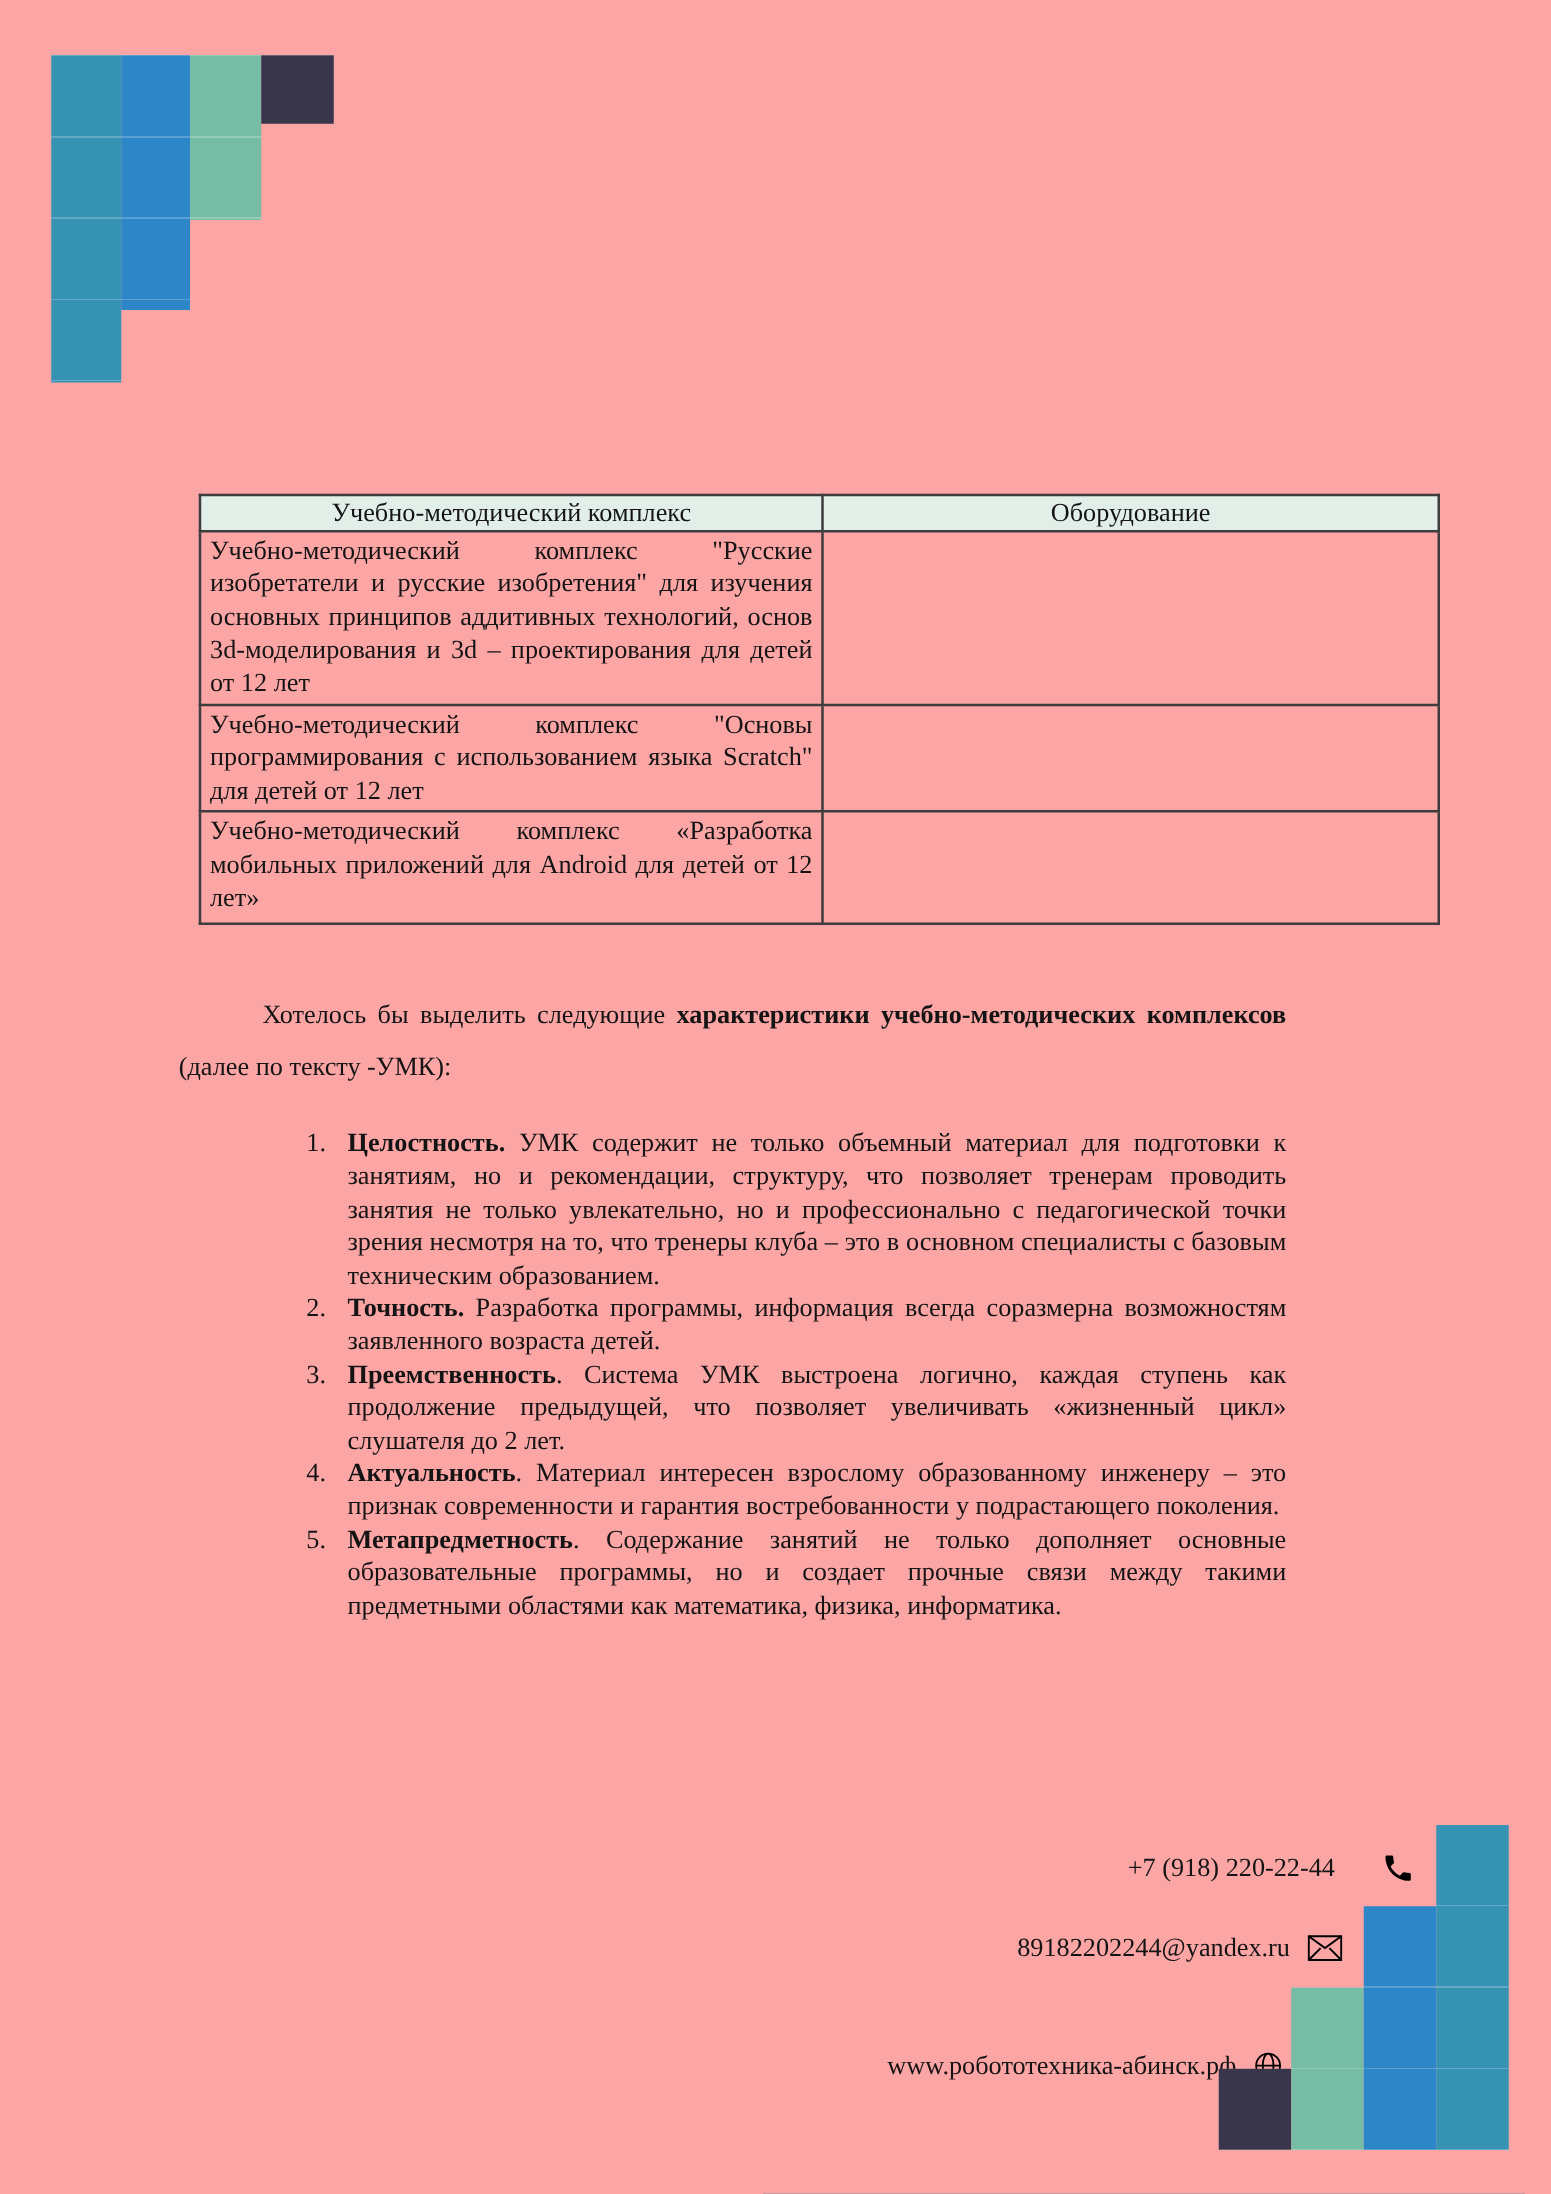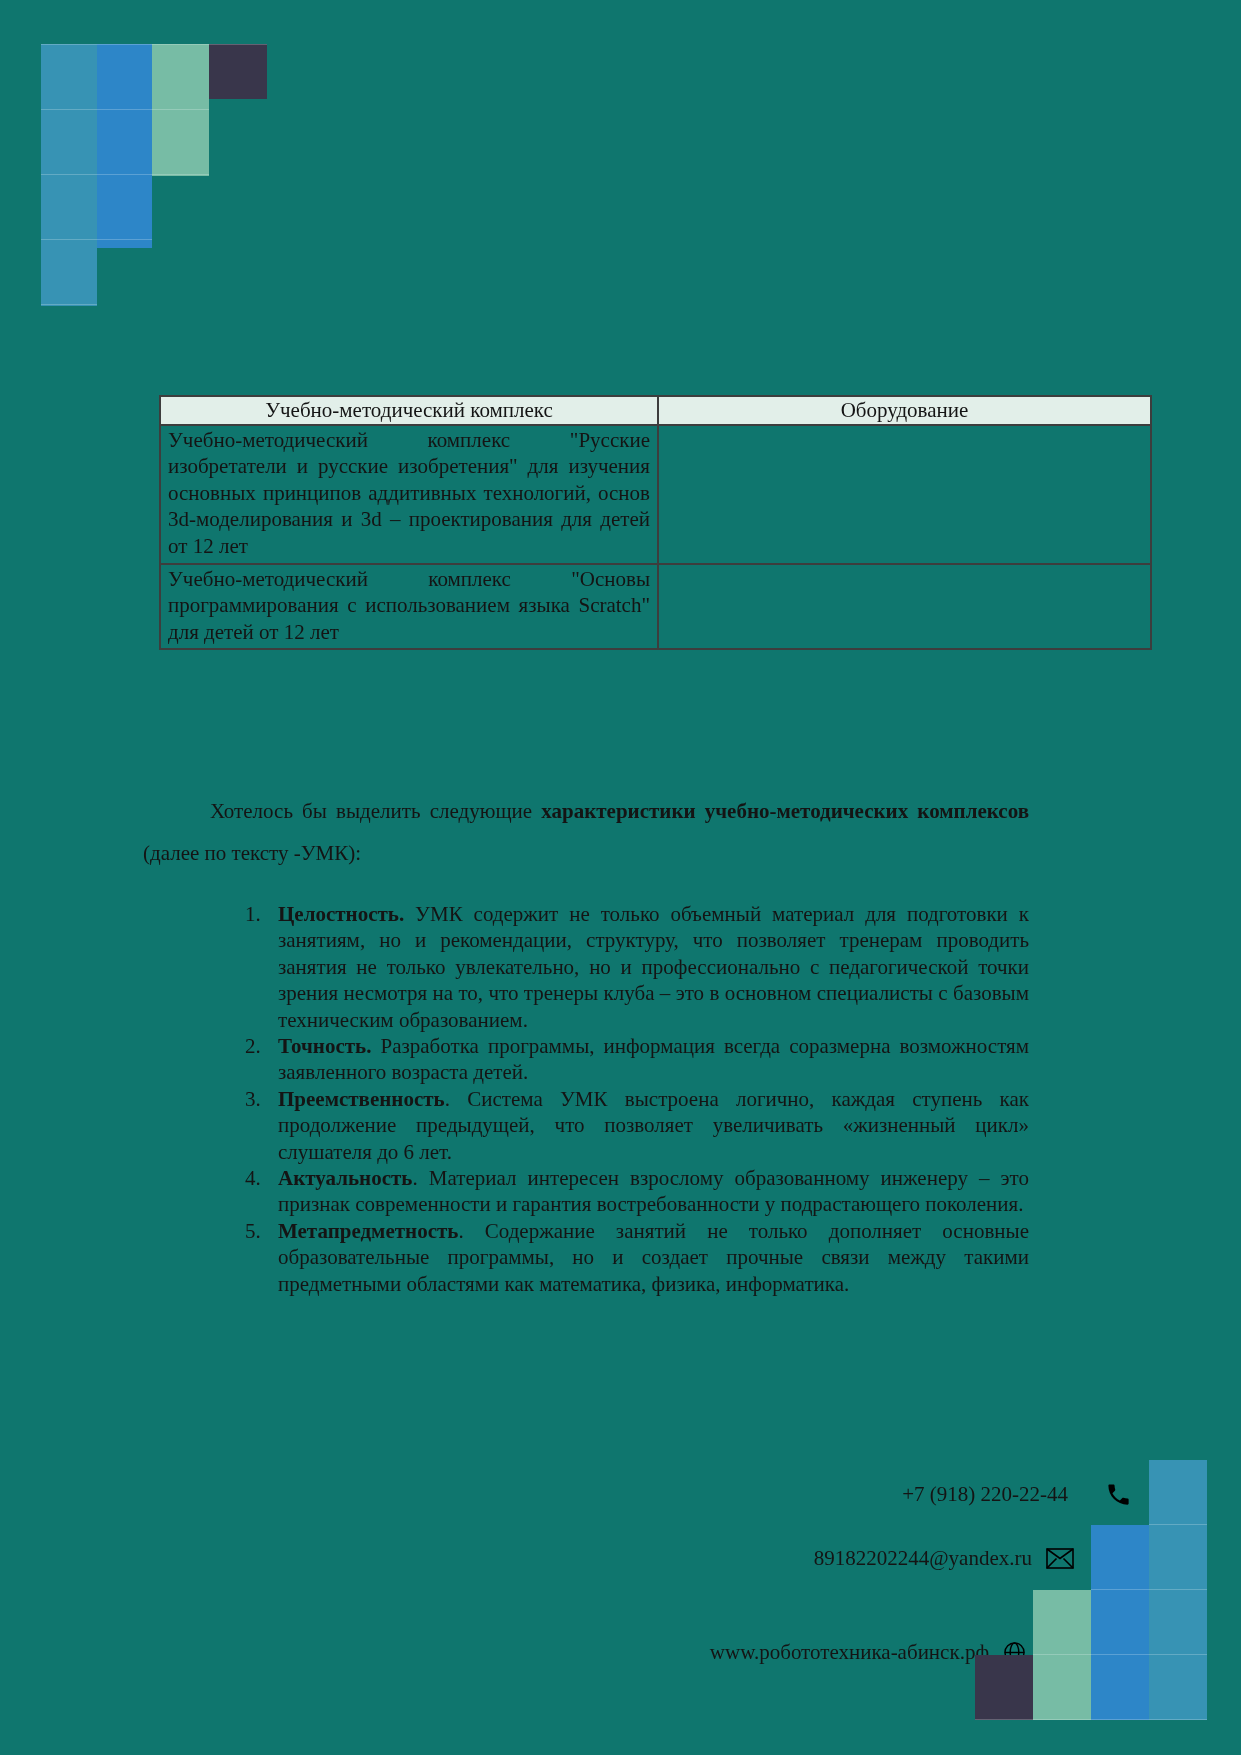--- a/index.html
+++ b/index.html
@@ -1,21 +1,21 @@
 <!DOCTYPE html>
 <html><head>
 <meta charset="utf-8">
 <style>
   * { margin:0; padding:0; box-sizing:border-box; }
   html,body { background:#888; }
   .page {
     position:relative;
     width:1241px; height:1755px;
     margin:0 auto;
-    background:#0f766e;
+    background:#fca5a5;
     font-family:"Liberation Serif","DejaVu Serif",serif;
     color:#141414;
     overflow:hidden;
   }
 
   
   .bar { position:absolute; }
   .bar.lined-down {
     background-image:repeating-linear-gradient(to bottom, rgba(255,255,255,0.22) 0 1px, transparent 1px 65px);
   }
@@ -133,29 +133,33 @@
     </thead>
     <tbody>
       <tr class="row-1">
         <td>Учебно-методический комплекс "Русские изобретатели и русские изобретения" для изучения основных принципов аддитивных технологий, основ 3d-моделирования и 3d – проектирования для детей от 12 лет</td>
         <td class="equip"></td>
       </tr>
       <tr class="row-2">
         <td>Учебно-методический комплекс "Основы программирования с использованием языка Scratch" для детей от 12 лет</td>
         <td class="equip"></td>
       </tr>
+      <tr class="row-3">
+        <td>Учебно-методический комплекс «Разработка мобильных приложений для Android для детей от 12 лет»</td>
+        <td class="equip"></td>
+      </tr>
     </tbody>
   </table>
 
   <p class="intro"><span>Хотелось бы выделить следующие </span><b>характеристики учебно-методических комплексов</b><span> (далее по тексту -УМК):</span></p>
 
   <ol class="features">
     <li><span class="num">1.</span><span class="term">Целостность.</span><span> УМК содержит не только объемный материал для подготовки к занятиям, но и рекомендации, структуру, что позволяет тренерам проводить занятия не только увлекательно, но и профессионально с педагогической точки зрения несмотря на то, что тренеры клуба – это в основном специалисты с базовым техническим образованием.</span></li>
     <li><span class="num">2.</span><span class="term">Точность.</span><span> Разработка программы, информация всегда соразмерна возможностям заявленного возраста детей.</span></li>
-    <li><span class="num">3.</span><span class="term">Преемственность</span><span>. Система УМК выстроена логично, каждая ступень как продолжение предыдущей, что позволяет увеличивать «жизненный цикл» слушателя до 6 лет.</span></li>
+    <li><span class="num">3.</span><span class="term">Преемственность</span><span>. Система УМК выстроена логично, каждая ступень как продолжение предыдущей, что позволяет увеличивать «жизненный цикл» слушателя до 2 лет.</span></li>
     <li><span class="num">4.</span><span class="term">Актуальность</span><span>. Материал интересен взрослому образованному инженеру – это признак современности и гарантия востребованности у подрастающего поколения.</span></li>
     <li><span class="num">5.</span><span class="term">Метапредметность</span><span>. Содержание занятий не только дополняет основные образовательные программы, но и создает прочные связи между такими предметными областями как математика, физика, информатика.</span></li>
   </ol>
 
 
   <div>
     <div class="contact-row contact-phone">
       <span>+7 (918) 220-22-44</span>
       <span>
         <svg width="27" height="27" viewBox="0 0 24 24">

